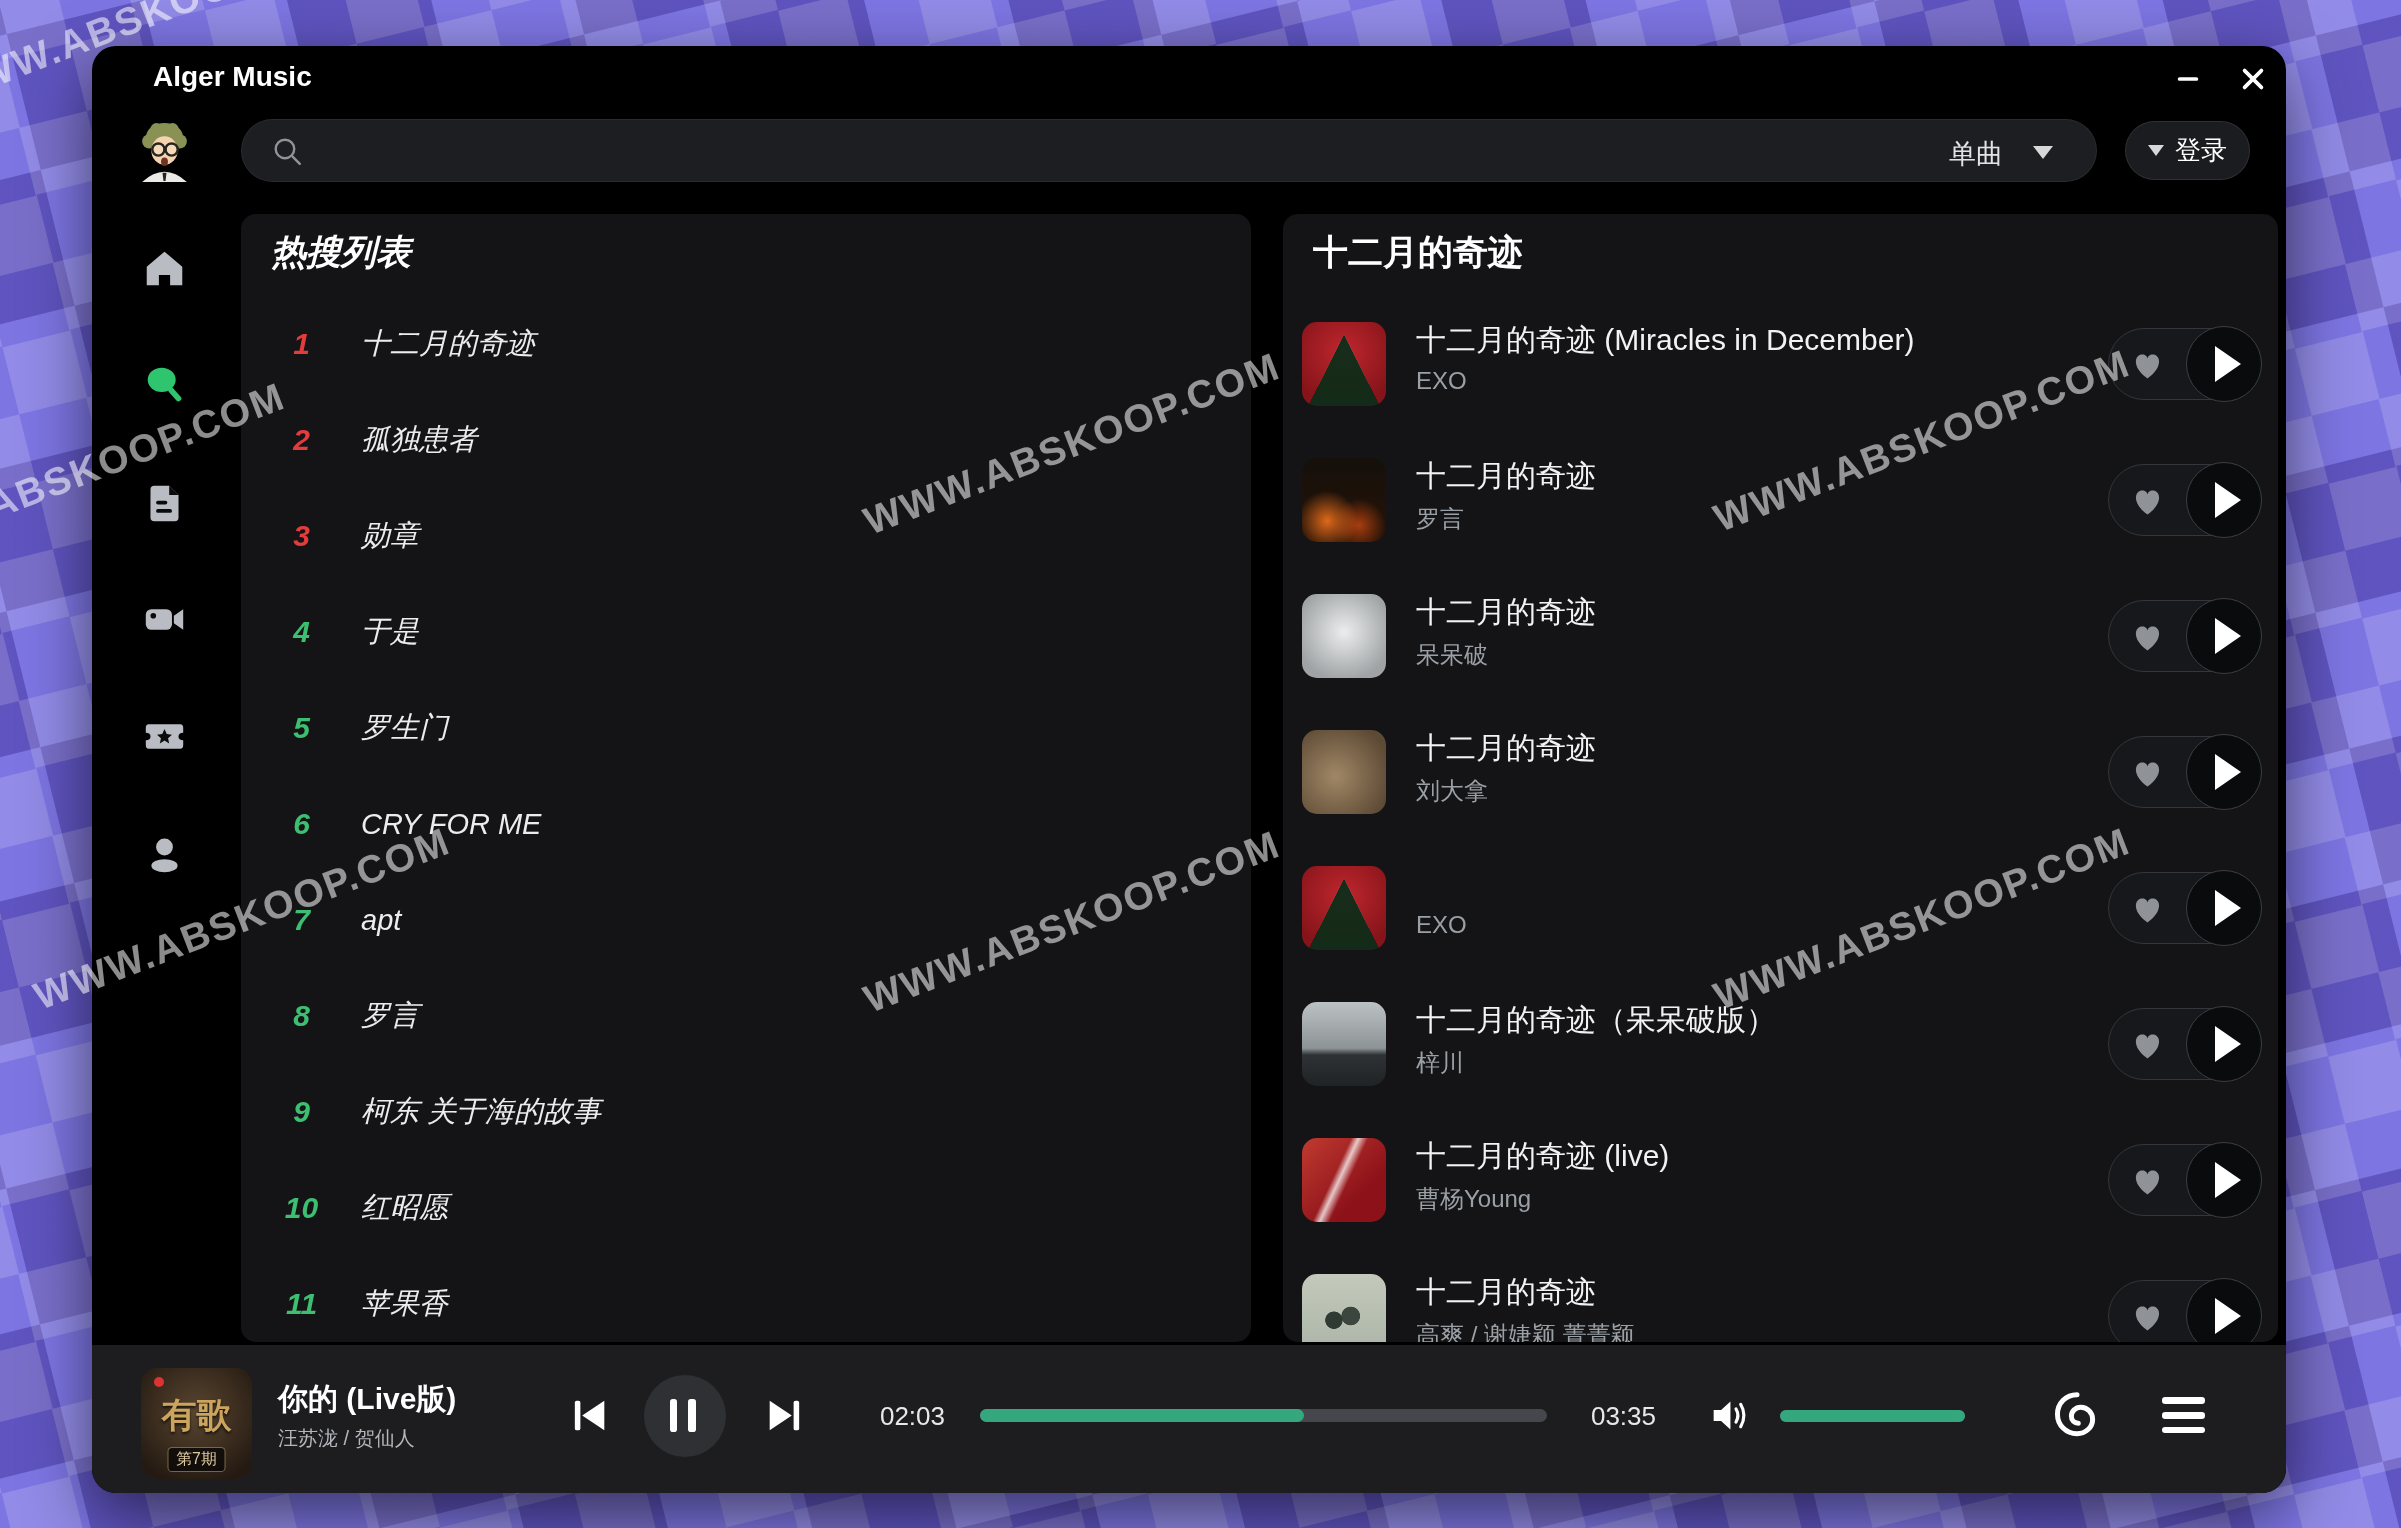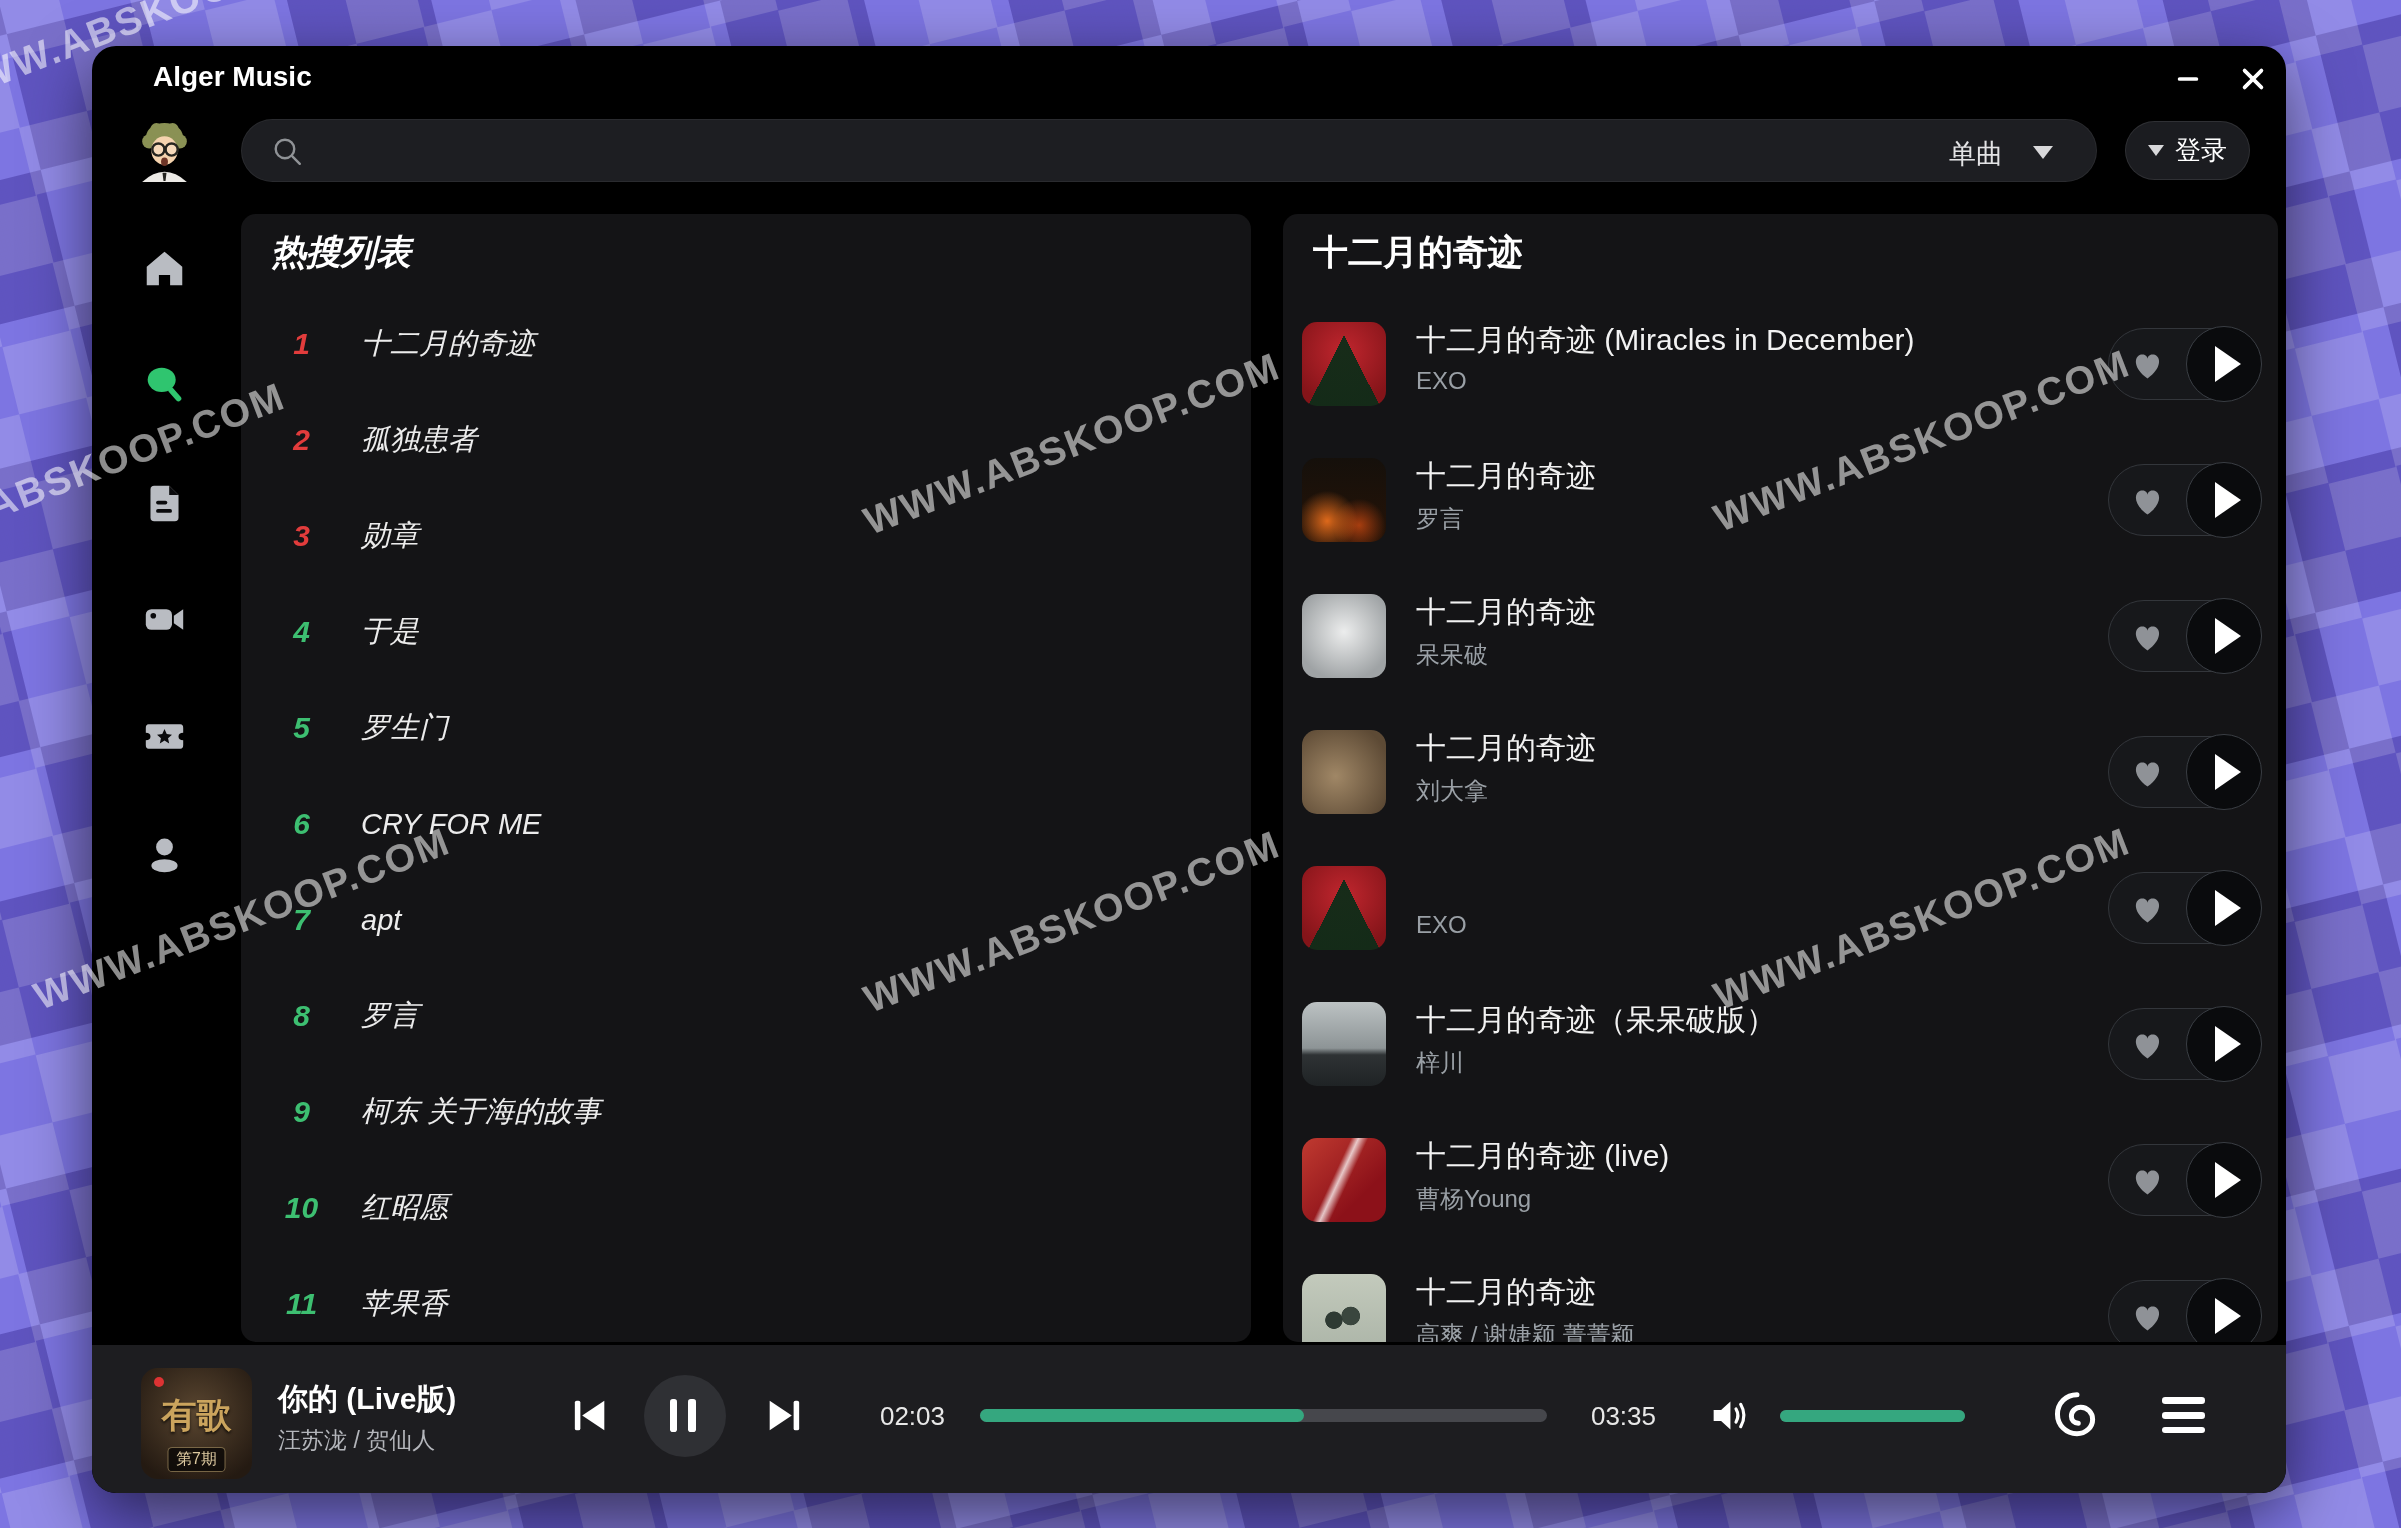--- a/index.html
+++ b/index.html
@@ -81,21 +81,21 @@
   
   .player { position:absolute; left:0; top:1299px; width:2194px; height:148px; background:#1d1d20;
             border-radius:0 0 24px 24px; }
   .album { position:absolute; left:49px; top:23px; width:111px; height:111px; border-radius:16.7px; overflow:hidden; }
   .album-logo { position:absolute; left:0; top:24px; width:100%; text-align:center; font-size:35px; font-weight:700;
                 color:#cba45d; text-shadow:0 1.9px 2.8px rgba(0,0,0,.7); }
   .album-badge { position:absolute; left:50%; transform:translateX(-50%); bottom:7.4px; font-size:15.8px; color:#ddc9a0;
                  background:rgba(10,8,6,0.8); border:0.9px solid rgba(220,190,130,.5); border-radius:4.6px; padding:0.9px 8.3px; white-space:nowrap;margin-top:12px; }
   .album-dot { position:absolute; left:13px; top:9.3px; width:10.2px; height:10.2px; border-radius:50%; background:#d33; }
   .pl-title { position:absolute; left:186px; top:22px; font-size:30px; font-weight:600; color:#fff; white-space:nowrap;margin-top:12px; }
-  .pl-artist { position:absolute; left:186px; top:80px; font-size:23px; color:#b4b6bb; white-space:nowrap; }
+  .pl-artist { position:absolute; left:186px; top:80px; font-size:20px; color:#b4b6bb; white-space:nowrap; }
   .pl-btn { position:absolute; background:none; border:none; cursor:pointer; }
   .pause-circle { position:absolute; left:552px; top:30px; width:82px; height:82px; border-radius:50%;
                   background:#2f3034; border:none; cursor:pointer; }
   .pause-bars { position:absolute; left:26px; top:24px; display:flex; gap:11px; }
   .pause-bars span { width:7.4px; height:33px; background:#fff; border-radius:2.8px; }
   .time { position:absolute; top:56px; font-size:26px; color:#e8e8e8; }
   .time-cur { left:778px; width:85px; text-align:center; }
   .time-total { left:1479px; width:85px; text-align:right; }
   .track { position:absolute; border-radius:7.4px; background:#46474c; cursor:pointer; }
   .progress-track { left:888px; top:64px; width:567px; height:13px; }

